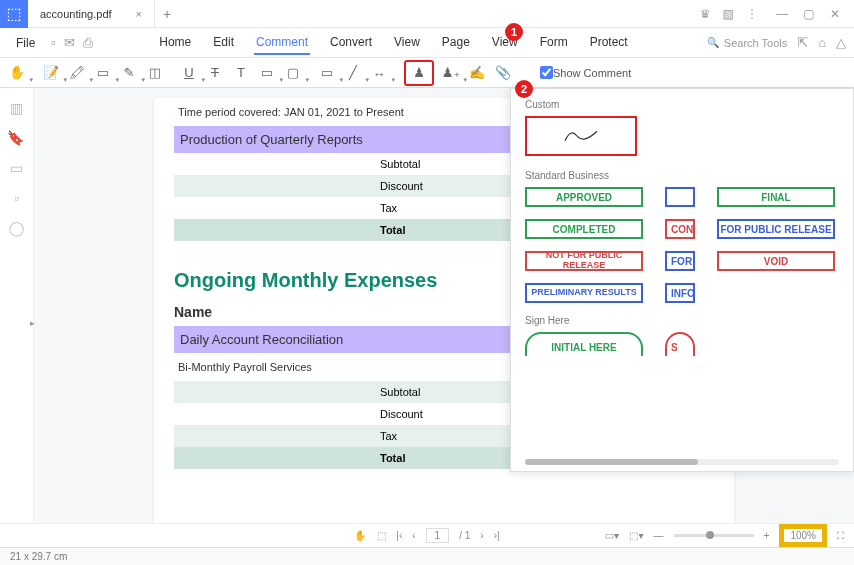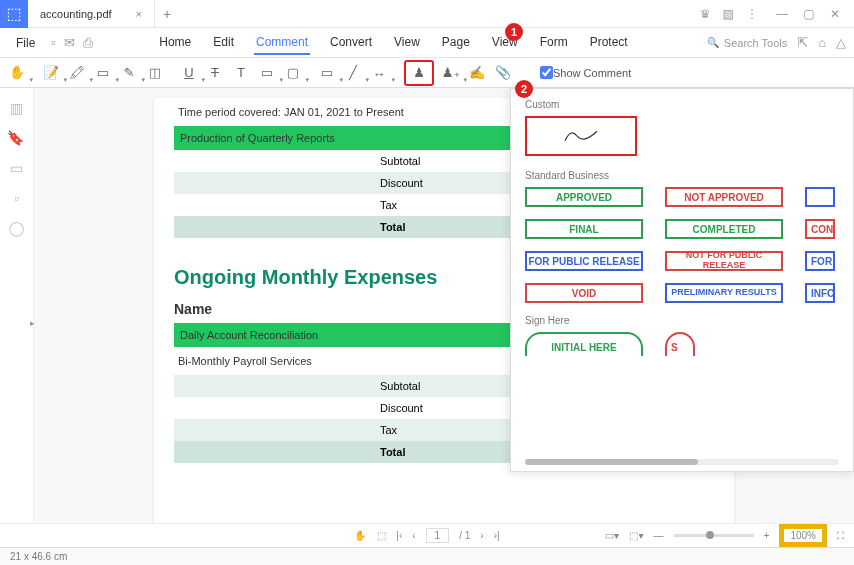--- a/index.html
+++ b/index.html
@@ -46,21 +46,21 @@
     
     .main { display: flex; height: 460px; background: #f6f7f8; position: relative; }
     .left-rail { width: 34px; background: #fff; border-right: 1px solid #eee; display: flex; flex-direction: column; align-items: center; gap: 14px; padding-top: 12px; }
     .left-rail span { color: #bbb; font-size: 14px; }
     .rail-split { position: absolute; left: 30px; top: 50%; color: #999; font-size: 9px; }
     
     .doc-area { flex: 1; display: flex; justify-content: center; padding: 0 20px; overflow: hidden; }
     .page { width: 580px; background: #fff; margin-top: 10px; box-shadow: 0 1px 3px rgba(0,0,0,0.1); padding: 0 20px 20px 20px; }
     
     .info-line { font-size: 11px; color: #333; padding: 8px 4px; }
-    .row-band { background: #22c55e; font-size: 11px; color: #333; padding: 6px 6px; }
+    .row-band { background: #c4b5fd; font-size: 13px; color: #333; padding: 6px 6px; }
     .sum-row { display: flex; padding: 5px 6px; font-size: 11px; }
     .sum-row .label { margin-left: 200px; width: 78px; }
     .sum-row.band { background: #e6f0ed; }
     .sum-row.total { font-weight: bold; background: #cfe3dd; }
     .sum-row .val { margin-left: auto; padding-right: 6px; }
     
     .section-title { color: #0e8a6f; font-size: 20px; font-weight: bold; margin: 28px 0 12px; }
     .name-header { font-size: 14px; font-weight: bold; color: #333; margin-bottom: 6px; }
     
     
@@ -233,21 +233,20 @@
   <div class="stamp-popup">
     <div class="popup-section-label">Custom</div>
     <div class="custom-box">
       <svg viewBox="0 0 50 24">
           <path d="M5 18 Q 12 2 20 12 Q 28 22 45 6" stroke="#333" fill="none" stroke-width="1.5"></path>
         </svg>
     </div>
     <div class="popup-section-label">Standard Business</div>
     <div class="stamp-grid">
       <div class="stamp green">APPROVED</div>
-      <div class="stamp red">NOT APPROVED</div>
       <div class="stamp blue partial"></div>
       <div class="stamp green">FINAL</div>
       <div class="stamp green">COMPLETED</div>
       <div class="stamp red partial">CON</div>
       <div class="stamp blue">FOR PUBLIC RELEASE</div>
       <div class="stamp red" style="font-size:9px">NOT FOR PUBLIC RELEASE</div>
       <div class="stamp blue partial">FOR</div>
       <div class="stamp red">VOID</div>
       <div class="stamp blue" style="font-size:9px">PRELIMINARY RESULTS</div>
       <div class="stamp blue partial">INFOR</div>
@@ -274,14 +273,14 @@
     <span>▭▾</span>
     <span>⬚▾</span>
     <span>—</span>
     <div class="slider"></div>
     <span>+</span>
     <span class="zoom-box">100%</span>
     <span>⛶</span>
   </div>
 </div>
 <div class="status-bar">
-  <span>21 x 46.6 cm</span>
+  <span>21 x 29.7 cm</span>
 </div>
 
 </body></html>

